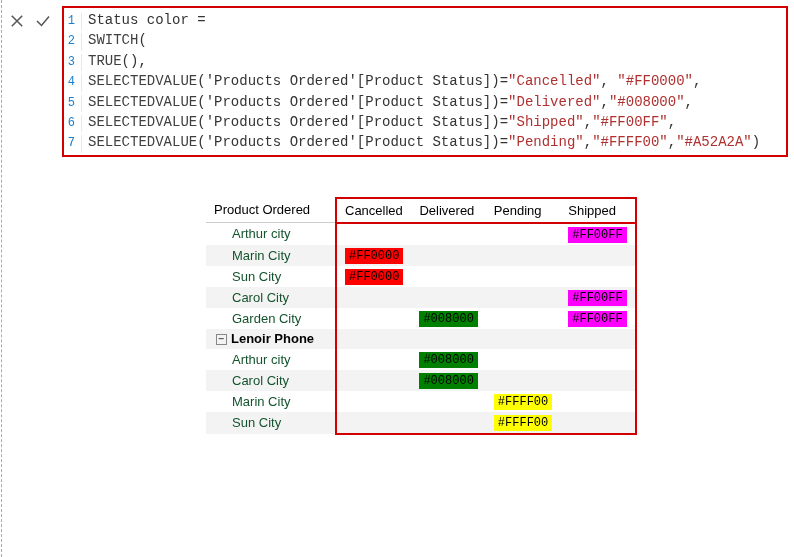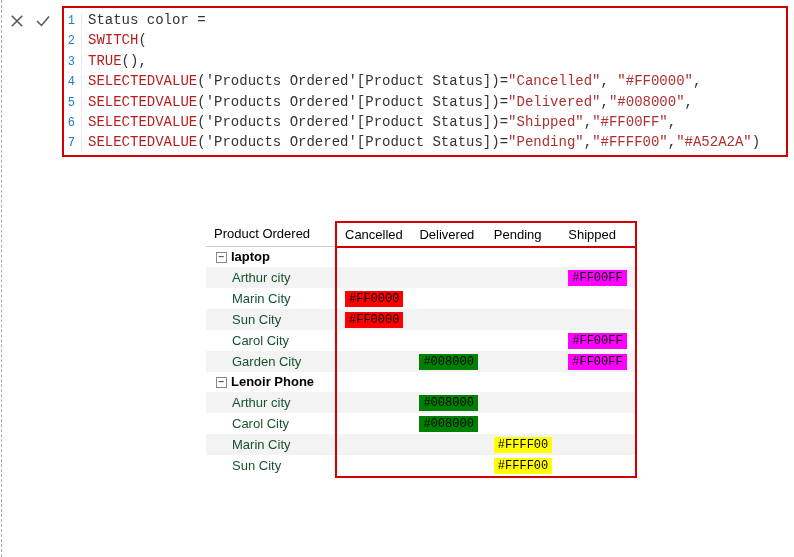--- a/index.html
+++ b/index.html
@@ -22,27 +22,27 @@
     font-family: Consolas, "Courier New", monospace;
     font-size: 14px;
     background: #fff;
     padding: 2px 0;
     line-height: 1.45;
     overflow-x: auto;
     white-space: nowrap;
   }
   .code-line { display: flex; align-items: baseline; }
   .ln { width: 18px; text-align: right; color: #1a7fcc; font-size: 12px; padding-right: 6px; border-right: 1px solid #e9e9e9; margin-right: 6px; flex: 0 0 18px; }
-  .kw   { color: #b91c1c; }
+  .kw   { color: #404040; }
   .plain{ color: #333; }
   .param{ color: #333; }
   .str  { color: #b03030; }
   .punct{ color: #333; }
 
-  .table-wrap { margin: 64px 0 0 200px; }
+  .table-wrap { margin: 40px 0 0 200px; }
   
   table.matrix { border-collapse: collapse; }
   table.matrix th, table.matrix td {
     font-weight: normal;
     text-align: left;
     padding: 2px 8px;
     height: 20px;
     vertical-align: middle;
     white-space: nowrap;
     font-size: 13px;
@@ -118,27 +118,20 @@
     <thead>
         <tr id="matrix-head-row">
           <th style="text-align: left;">Product Ordered</th>
           <th class="col-hdr" style="border-top: 2px solid rgb(210, 0, 0); border-bottom: 2px solid rgb(210, 0, 0); border-left: 2px solid rgb(210, 0, 0);">Cancelled</th>
           <th class="col-hdr" style="border-top: 2px solid rgb(210, 0, 0); border-bottom: 2px solid rgb(210, 0, 0);">Delivered</th>
           <th class="col-hdr" style="border-top: 2px solid rgb(210, 0, 0); border-bottom: 2px solid rgb(210, 0, 0);">Pending</th>
           <th class="col-hdr" style="border-top: 2px solid rgb(210, 0, 0); border-bottom: 2px solid rgb(210, 0, 0); border-right: 2px solid rgb(210, 0, 0);">Shipped</th>
         </tr>
       </thead>
     <tbody id="matrix-body">
-        <tr class="group-row">
-          <th class="rowhdr"><span class="expander">−</span><span>laptop</span></th>
-          <td style="border-left: 2px solid rgb(210, 0, 0); border-top: 2px solid rgb(210, 0, 0);"></td>
-          <td style="border-top: 2px solid rgb(210, 0, 0);"></td>
-          <td style="border-top: 2px solid rgb(210, 0, 0);"></td>
-          <td style="border-right: 2px solid rgb(210, 0, 0); border-top: 2px solid rgb(210, 0, 0);"></td>
-        </tr>
         <tr>
           <th class="rowhdr">Arthur city</th>
           <td style="border-left: 2px solid rgb(210, 0, 0);"></td>
           <td></td>
           <td></td>
           <td style="border-right: 2px solid rgb(210, 0, 0);"><span class="cell-color" style="background: rgb(255, 0, 255); color: rgb(0, 0, 0);">#FF00FF</span></td>
         </tr>
         <tr>
           <th class="rowhdr">Marin City</th>
           <td style="border-left: 2px solid rgb(210, 0, 0);"><span class="cell-color" style="background: rgb(255, 0, 0); color: rgb(0, 0, 0);">#FF0000</span></td>

